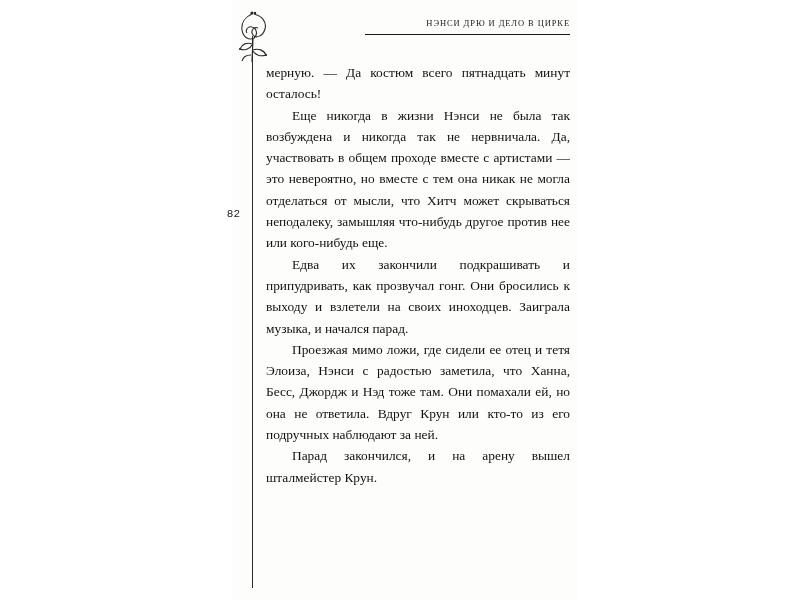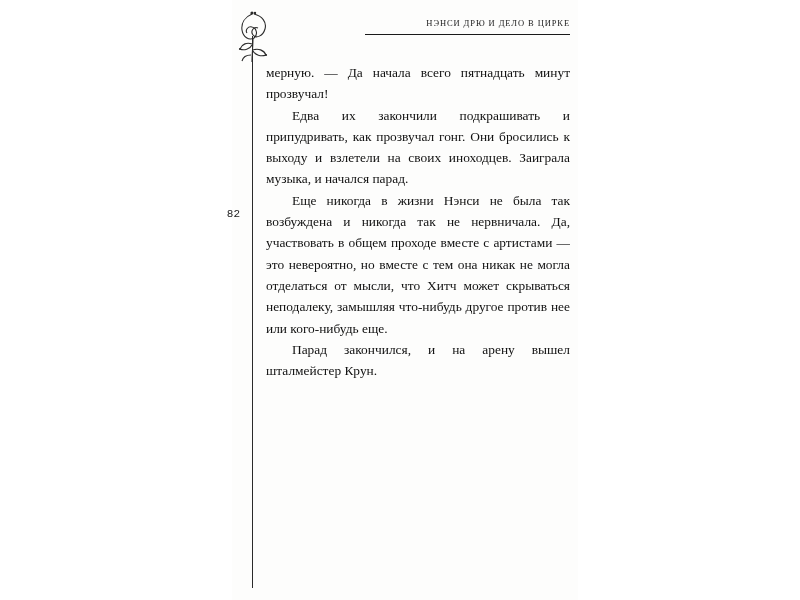--- a/index.html
+++ b/index.html
@@ -149,20 +149,21 @@
         <circle cx="37" cy="5" r="1.2"></circle>
         <circle cx="22" cy="41" r="1.1"></circle>
         <circle cx="48" cy="47" r="1.1"></circle>
       </g>
     </svg>
   </div>
 
   <div class="page-number">82</div>
 
   <div class="text-column">
-    <p class="noindent">мерную. — Да начала всего пятнадцать минут прозвучал!</p>
+    <p class="noindent">мерную. — Да костюм всего пятнадцать минут осталось!</p>
+    <p class="indent">Еще никогда в жизни Нэнси не была так возбуждена и никогда так не нервничала. Да, участвовать в общем проходе вместе с артистами — это невероятно, но вместе с тем она никак не могла отделаться от мысли, что Хитч может скрываться неподалеку, замышляя что-нибудь другое против нее или кого-нибудь еще.</p>
     <p class="indent">Едва их закончили подкрашивать и припудривать, как прозвучал гонг. Они бросились к выходу и взлетели на своих иноходцев. Заиграла музыка, и начался парад.</p>
-    <p class="indent">Еще никогда в жизни Нэнси не была так возбуждена и никогда так не нервничала. Да, участвовать в общем проходе вместе с артистами — это невероятно, но вместе с тем она никак не могла отделаться от мысли, что Хитч может скрываться неподалеку, замышляя что-нибудь другое против нее или кого-нибудь еще.</p>
+    <p class="indent">Проезжая мимо ложи, где сидели ее отец и тетя Элоиза, Нэнси с радостью заметила, что Ханна, Бесс, Джордж и Нэд тоже там. Они помахали ей, но она не ответила. Вдруг Крун или кто-то из его подручных наблюдают за ней.</p>
     <p class="indent">Парад закончился, и на арену вышел шталмейстер Крун.</p>
 
   </div>
 
 </div>
 
 </body></html>

